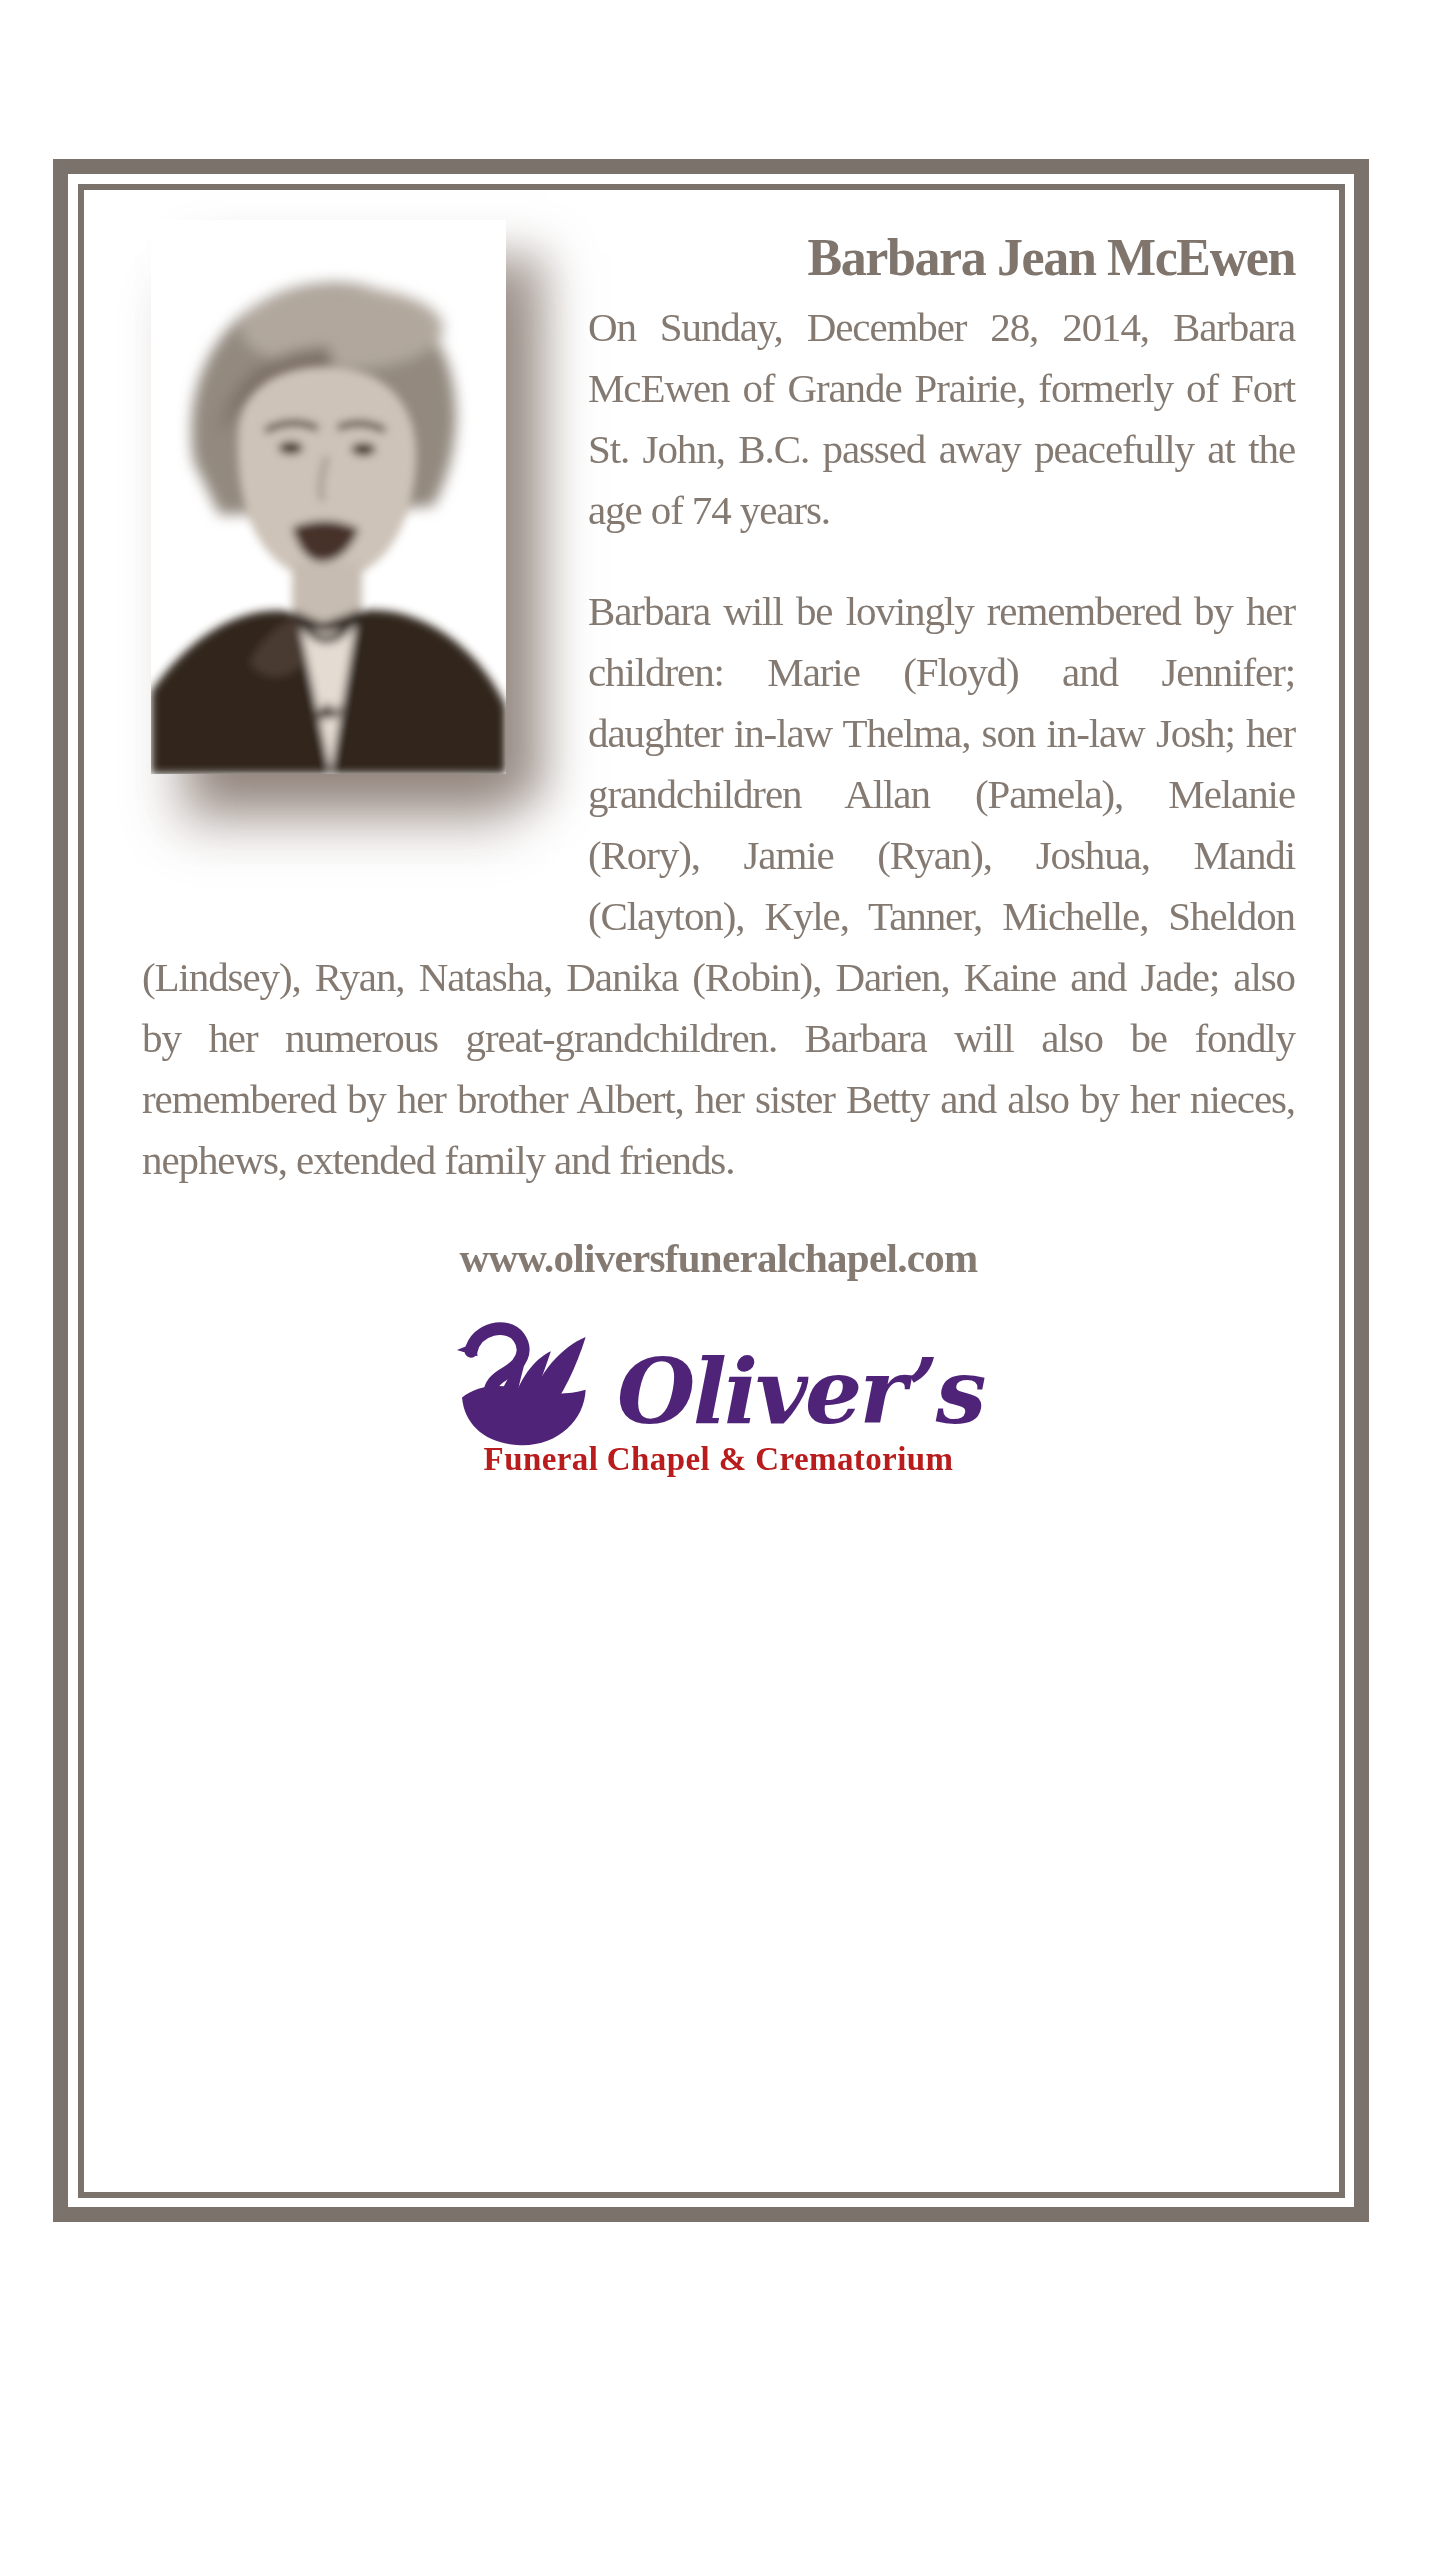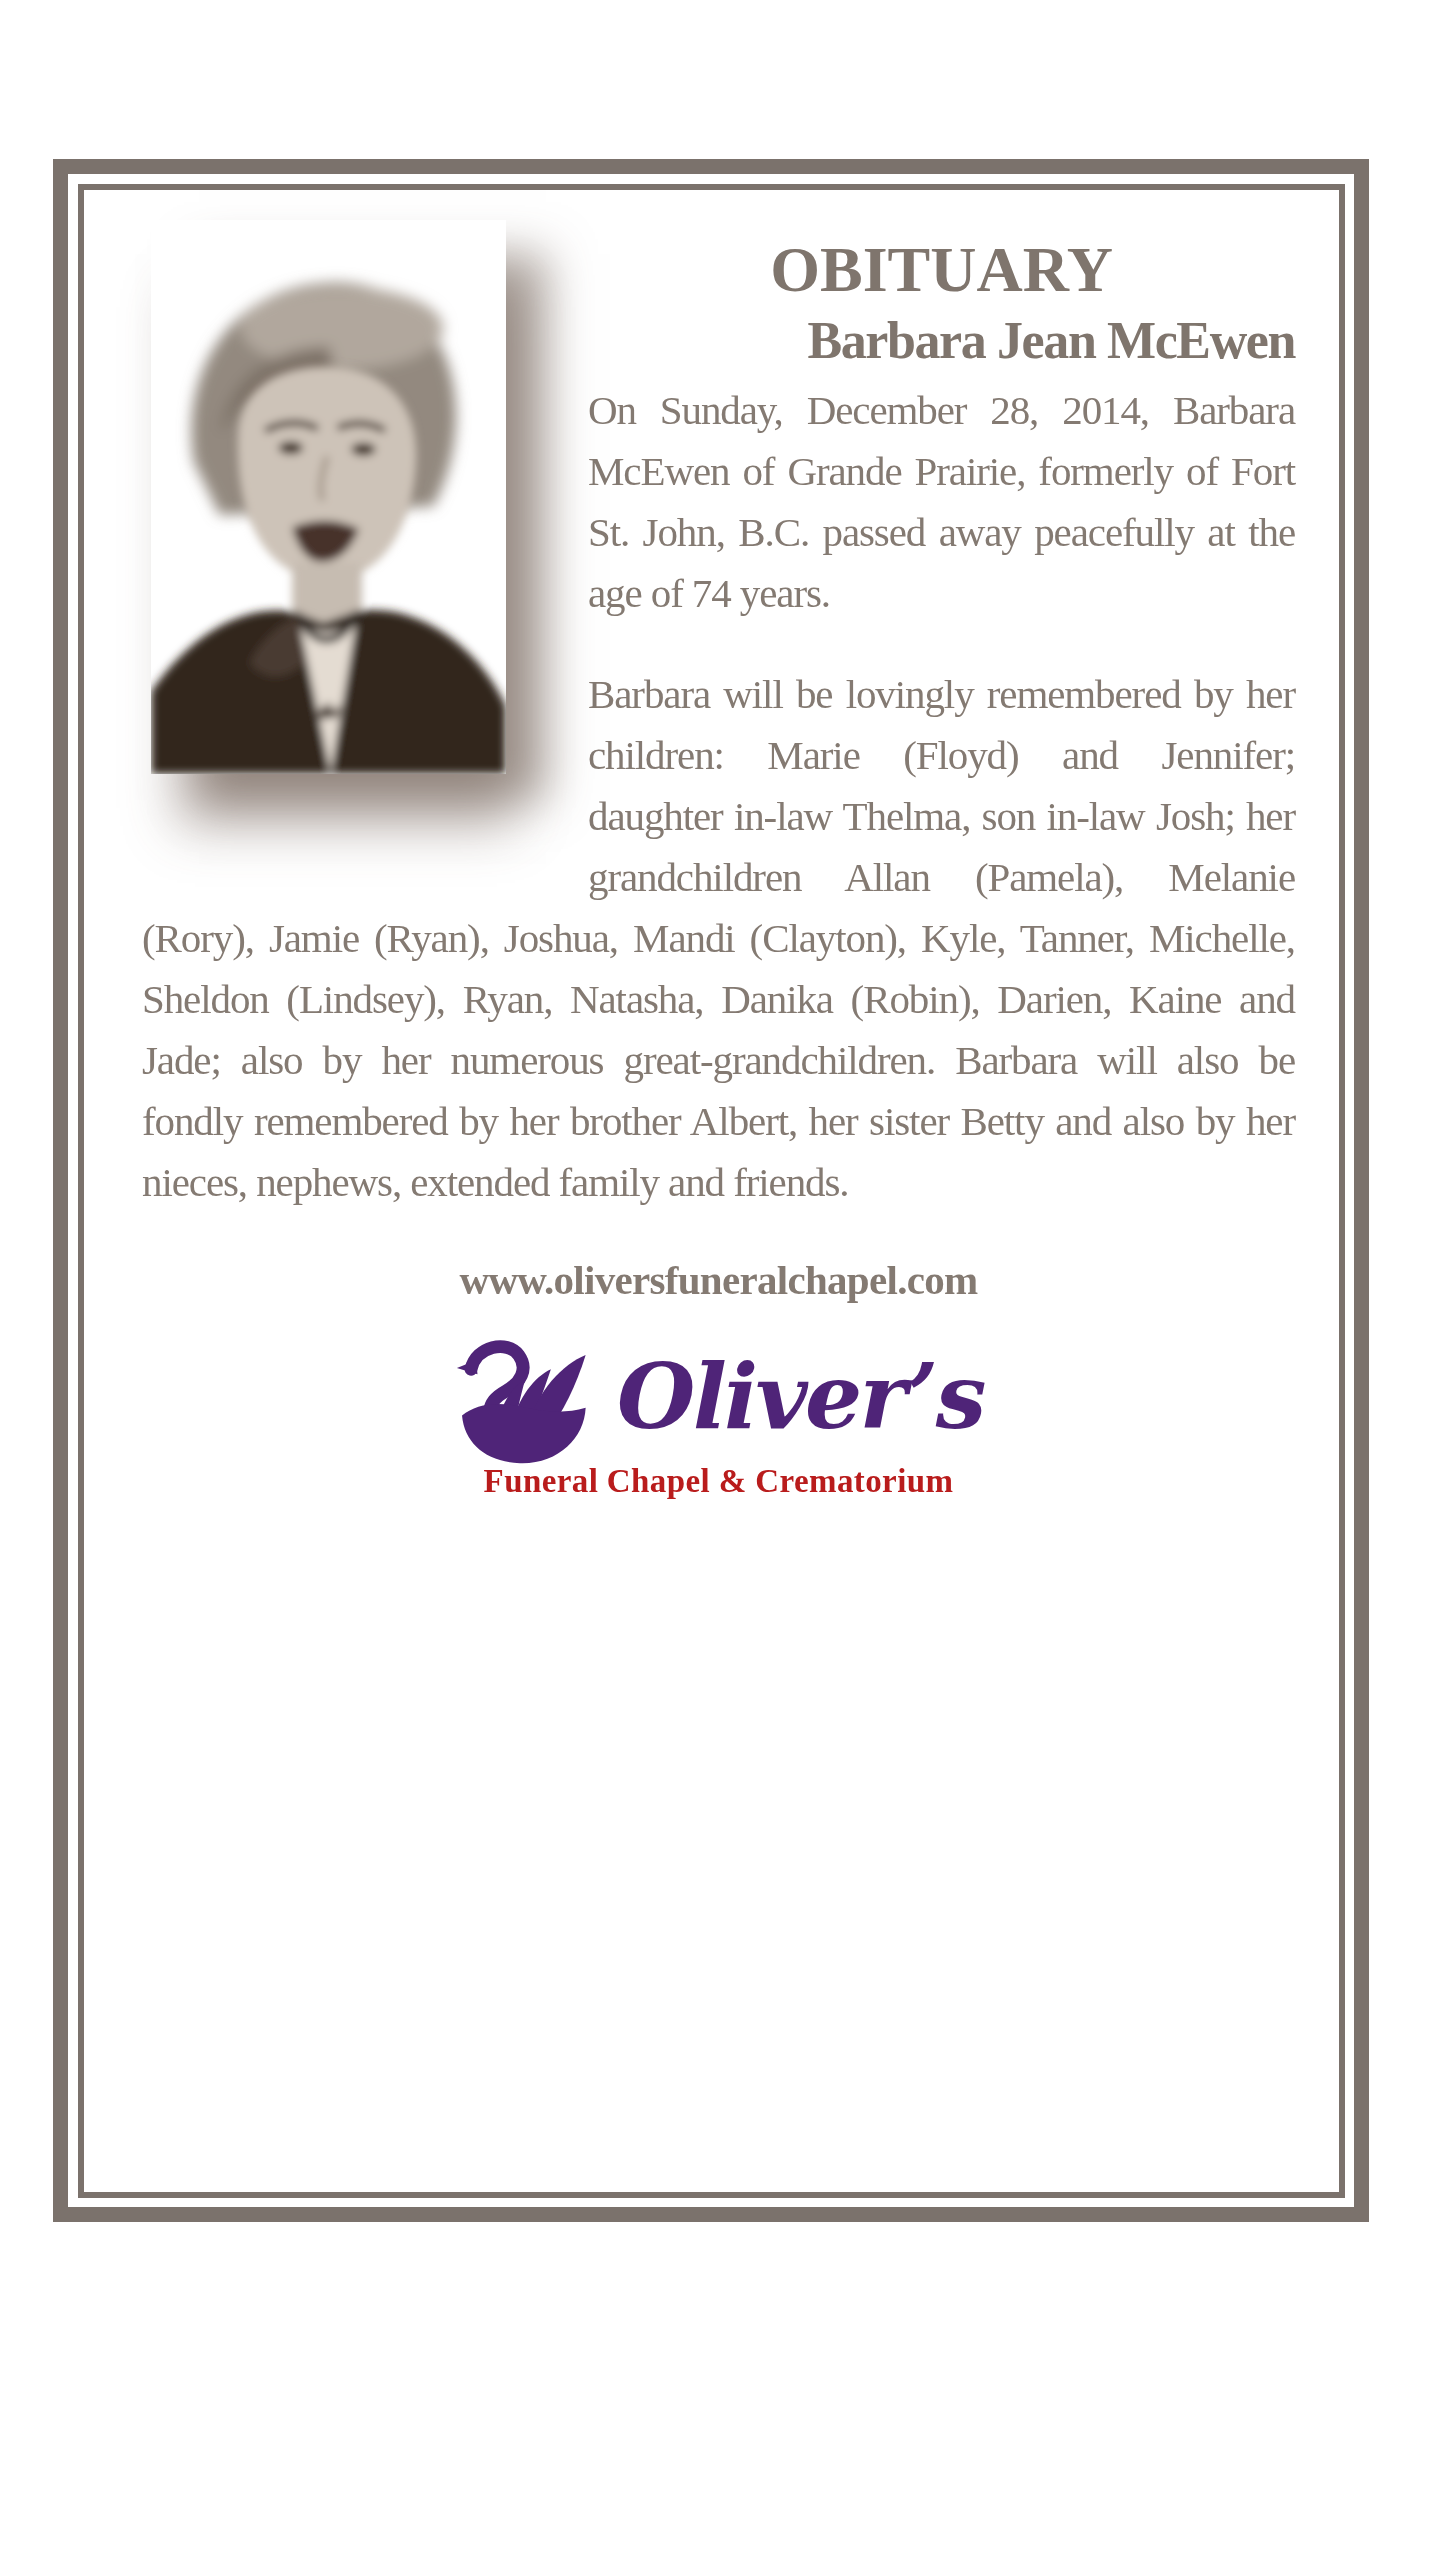--- a/index.html
+++ b/index.html
@@ -39,21 +39,21 @@
     margin:40px 0 0; font-size:41px; line-height:61px;
     letter-spacing:-1.1px; text-align:justify;
   }
   p.body-p.first { margin-top:10px; }
   .condolence {
     margin-top:37px; text-align:center; font-weight:bold;
     font-size:41px; line-height:60px; letter-spacing:-0.7px;
   }
   .logo { margin-top:24px; text-align:center; color:#4f2478; }
   .logo-row {
-    display:flex; justify-content:center; align-items:center;
+    display:flex; justify-content:center; align-items:flex-end;
     gap:2.8px; height:139px;
   }
   .logo-row svg { display:block; height:132px; width:161px; }
   .logo-script {
     font-family:"DejaVu Serif", serif; font-style:italic; font-weight:bold;
     font-size:90px; letter-spacing:-2.8px; color:#4f2478;
     transform:translateY(-7.1px);
   }
   .logo-sub {
     font-size:33px; font-weight:bold; letter-spacing:0.4px;
@@ -100,21 +100,20 @@
             <path d="M0 778 L0 662 C62 572 142 536 206 552 L242 566 L286 550 C362 536 452 586 498 682 L498 778 Z" fill="#33251e"></path>
             <path d="M206 556 L252 778 L290 552 C270 586 226 586 206 556 Z" fill="#e4dcd2"></path>
             <path d="M236 688 l15 -11 l2 13 l13 -9 l-4 17 l-25 3 Z" fill="#3f3028"></path>
             <path d="M204 552 C230 602 262 602 292 550" stroke="#241a15" stroke-width="10" fill="none"></path>
             <path d="M138 622 C158 582 190 562 206 558 L216 622 C192 642 164 652 138 622 Z" fill="#4a3a32"></path>
           </g>
         </svg>
       </div>
     </div>
 
-    <h1 class="kicker">OBITUARY</h1>
     <h2 class="name">Barbara Jean McEwen</h2>
 
     <p class="body-p first">On Sunday, December 28, 2014, Barbara McEwen of Grande Prairie, formerly of Fort St. John, B.C. passed away peacefully at the age of 74 years.</p>
     <p class="body-p">Barbara will be lovingly remembered by her children: Marie (Floyd) and Jennifer; daughter in-law Thelma, son in-law Josh; her grandchildren Allan (Pamela), Melanie (Rory), Jamie (Ryan), Joshua, Mandi (Clayton), Kyle, Tanner, Michelle, Sheldon (Lindsey), Ryan, Natasha, Danika (Robin), Darien, Kaine and Jade; also by her numerous great-grandchildren. Barbara will also be fondly remembered by her brother Albert, her sister Betty and also by her nieces, nephews, extended family and friends.</p>
 
     <div class="condolence">
       <div>www.oliversfuneralchapel.com</div>
     </div>
 
     <div class="logo">

